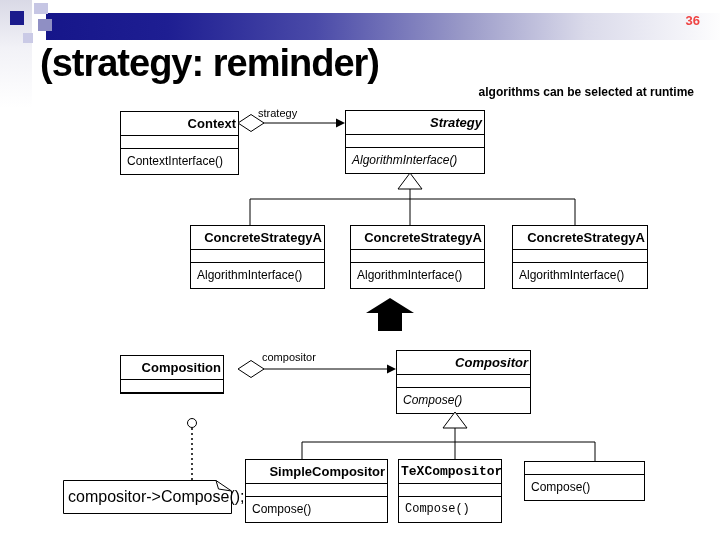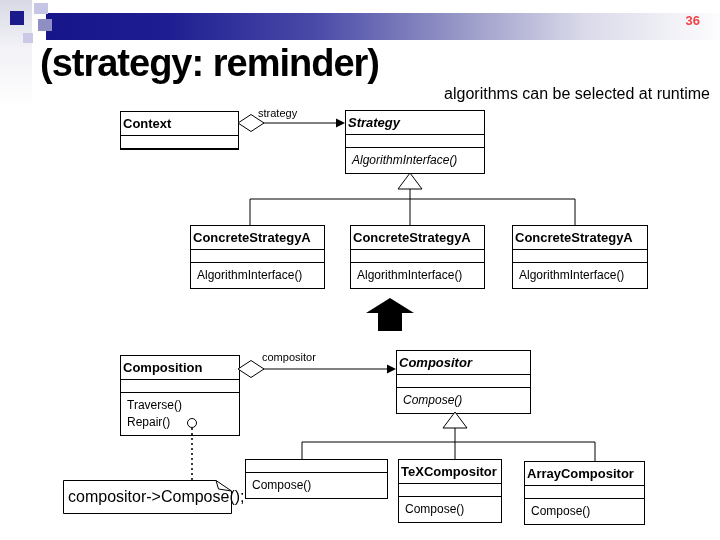--- a/index.html
+++ b/index.html
@@ -14,24 +14,24 @@
     background:linear-gradient(90deg,#16168a 0%,#1e1e92 18%,#4a4aa8 40%,#9a9ac8 62%,#dadaea 80%,#fdfdfe 100%);}
   .sq{position:absolute;}
   .sq-navy{left:10px;top:11px;width:14px;height:14px;background:#1b1b8c;}
   .sq-lav1{left:34px;top:3px;width:14px;height:11px;background:#c6c6e4;}
   .sq-slate{left:38px;top:19px;width:14px;height:12px;background:#8f8fc4;}
   .sq-lav2{left:23px;top:33px;width:10px;height:10px;background:#cacae6;}
   .slide-number{position:absolute;right:20px;top:13px;font-size:13px;font-weight:bold;color:#ef4444;}
   
   .title{position:absolute;left:40px;top:42px;font-size:38px;font-weight:700;
     letter-spacing:-1px;white-space:nowrap;}
-  .subtitle{position:absolute;right:10px;top:85px;font-size:16px;font-weight:normal;white-space:nowrap;}
+  .subtitle{position:absolute;right:26px;top:85px;font-size:12px;font-weight:bold;white-space:nowrap;}
   
   .uml-box{position:absolute;background:#fff;border:1px solid #000;z-index:2;box-sizing:border-box;}
-  .uml-name{font-weight:bold;font-size:13px;text-align:left;line-height:16px;
+  .uml-name{font-weight:bold;font-size:13px;text-align:right;line-height:16px;
     padding:4px 2px 3px 2px;border-bottom:1px solid #000;}
   .uml-empty{height:12px;border-bottom:1px solid #000;}
   .uml-methods{font-size:12px;line-height:17px;padding:4px 6px 4px 6px;}
   .it .uml-name{font-style:italic;}
   .it .uml-methods{font-style:italic;}
   
   .assoc-label{position:absolute;font-size:11px;z-index:6;white-space:nowrap;}
   .note-text{position:absolute;left:68px;top:488px;width:160px;font-size:16px;z-index:6;white-space:nowrap;}
   .overlay{position:absolute;left:0;top:0;z-index:5;pointer-events:none;}
 </style>
@@ -45,20 +45,21 @@
 <div class="sq sq-slate"></div>
 <div class="sq sq-lav2"></div>
 <div class="slide-number">36</div>
 
 <div class="title">(strategy: reminder)</div>
 <div class="subtitle">algorithms can be selected at runtime</div>
 
 <div class="uml-box" style="left:120px;top:111px;width:119px;">
   <div class="uml-name">Context</div>
   <div class="uml-empty"></div>
+  <div class="uml-methods">ContextInterface()</div>
 </div>
 
 <div class="uml-box it" style="left:345px;top:110px;width:140px;">
   <div class="uml-name">Strategy</div>
   <div class="uml-empty"></div>
   <div class="uml-methods">AlgorithmInterface()</div>
 </div>
 
 <div class="uml-box" style="left:190px;top:225px;width:135px;">
   <div class="uml-name">ConcreteStrategyA</div>
@@ -71,48 +72,44 @@
   <div class="uml-empty"></div>
   <div class="uml-methods">AlgorithmInterface()</div>
 </div>
 
 <div class="uml-box" style="left:512px;top:225px;width:136px;">
   <div class="uml-name">ConcreteStrategyA</div>
   <div class="uml-empty"></div>
   <div class="uml-methods">AlgorithmInterface()</div>
 </div>
 
-<div class="uml-box" style="left:120px;top:355px;width:120px;">
+<div class="uml-box" style="left:120px;top:355px;width:104px;">
   <div class="uml-name">Composition</div>
   <div class="uml-empty"></div>
-  <div class="uml-methods">
-    <div>Traverse()</div>
-    <div>Repair()</div>
-  </div>
 </div>
 
 <div class="uml-box it" style="left:396px;top:350px;width:135px;">
   <div class="uml-name">Compositor</div>
   <div class="uml-empty"></div>
   <div class="uml-methods">Compose()</div>
 </div>
 
 <div class="uml-box" style="left:245px;top:459px;width:143px;">
+  <div class="uml-name">SimpleCompositor</div>
   <div class="uml-empty"></div>
   <div class="uml-methods">Compose()</div>
 </div>
 
-<div class="uml-box" style="left:398px;top:459px;width:104px;">
+<div class="uml-box" style="left:398px;top:459px;width:104px;font-family:Liberation Mono, monospace;">
   <div class="uml-name">TeXCompositor</div>
   <div class="uml-empty"></div>
   <div class="uml-methods">Compose()</div>
 </div>
 
 <div class="uml-box" style="left:524px;top:461px;width:121px;">
-  <div class="uml-name">ArrayCompositor</div>
   <div class="uml-empty"></div>
   <div class="uml-methods">Compose()</div>
 </div>
 
 <div class="assoc-label" style="left:258px;top:107px;">strategy</div>
 <div class="assoc-label" style="left:262px;top:351px;">compositor</div>
 
 <div class="note-text">compositor-&gt;Compose();</div>
 
 <svg class="overlay" width="720" height="540" viewBox="0 0 720 540">

